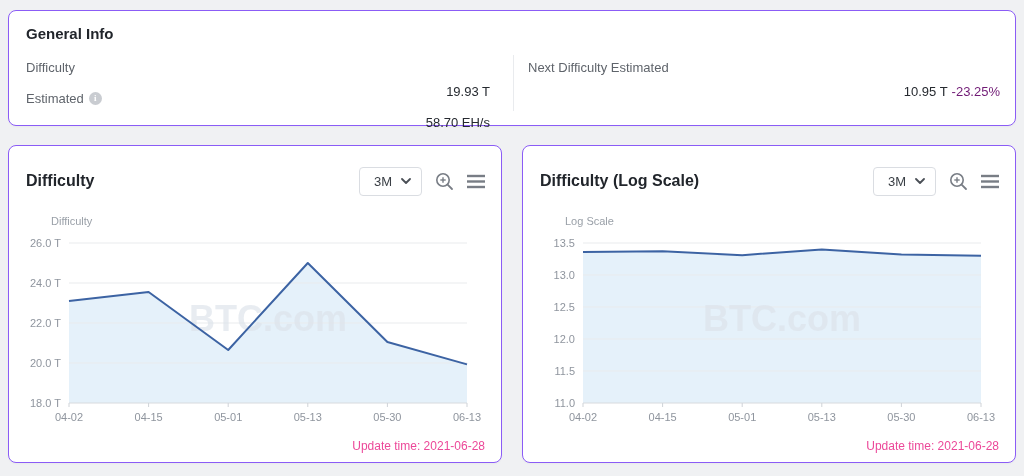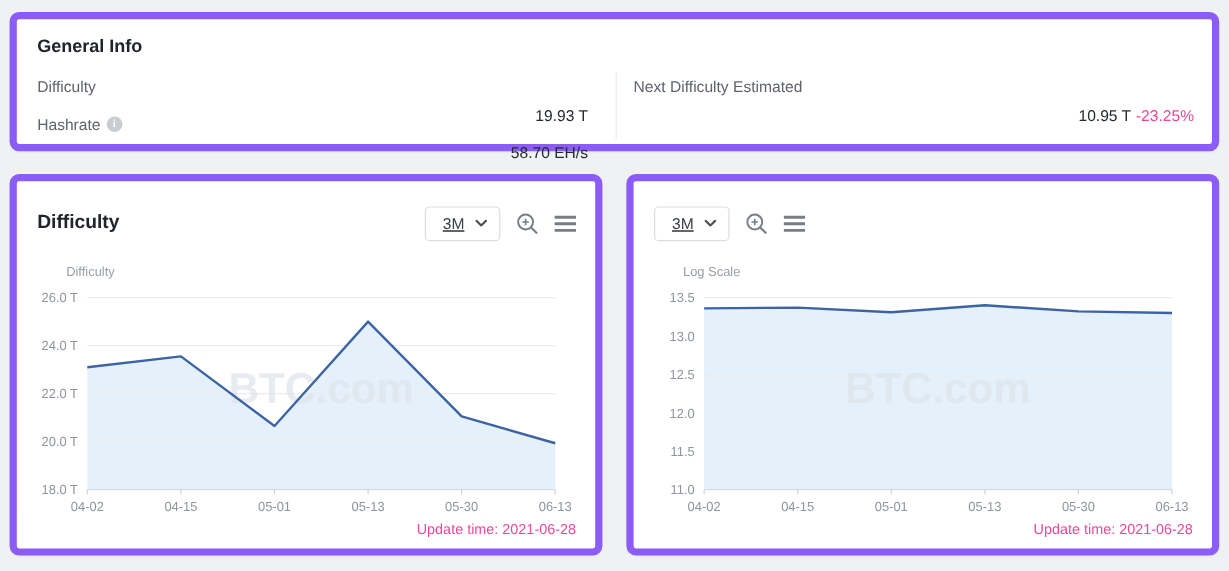--- a/index.html
+++ b/index.html
@@ -7,57 +7,57 @@
   body {
     width: 1024px; height: 476px;
     background: #f0f1f3;
     font-family: "Liberation Sans", sans-serif;
     overflow: hidden;
   }
   .page { padding: 10px 8px 0 8px; }
 
   .card {
     background: #ffffff;
-    border: 6px solid #8b5cf6;
+    border: 1px solid #8b5cf6;
     border-radius: 8px;
     box-shadow: 0 1px 2px rgba(0,0,0,0.03);
   }
 
   
   .info-card { height: 116px; padding: 14px 15px 0 17px; margin-bottom: 19px; }
   .info-card h2 {
     margin: 0 0 13px 0;
     font-size: 15px; font-weight: 700; color: #21252b;
   }
   .info-grid { display: grid; grid-template-columns: 1fr 1fr; }
   .info-col { display: flex; flex-direction: column; gap: 6px; }
   .info-col.right { border-left: 1px solid #e9ebee; padding-left: 14px; text-align: right; }
   .info-col.left { padding-right: 23px; }
   .info-row {
     height: 25px; display: flex; align-items: center;
     justify-content: space-between; font-size: 13px;
   }
   .info-label { color: #5f646b; display: flex; align-items: center; gap: 5px; }
   .info-value { color: #262a30; margin-top: 47px; }
-  .delta { color: #ec4899; margin-left: 4px; }
+  .delta { color: #701a75; margin-left: 4px; }
   .i-icon {
     display: inline-block; width: 13px; height: 13px; border-radius: 50%;
     background: #c9ccd1; color: #ffffff; font-size: 9px; font-weight: 700;
     line-height: 13px; text-align: center; font-family: "Liberation Serif", serif;
   }
 
   
   .charts-row { display: flex; gap: 20px; }
   .chart-card { flex: 1; height: 318px; position: relative; }
   .chart-header {
     display: flex; justify-content: space-between; align-items: center;
     padding: 20px 16px 0 17px; height: 50px;
   }
   .chart-header h3 { margin: 0; font-size: 16px; font-weight: 700; color: #21252b; }
-  .chart-controls { display: flex; align-items: center; gap: 13px; text-decoration: underline; }
+  .chart-controls { display: flex; align-items: center; gap: 13px; }
   .range-select {
     display: flex; align-items: center; gap: 9px;
     border: 1px solid #dadde2; border-radius: 4px;
     padding: 6px 10px 6px 14px; font-size: 13px; color: #3b4046;
     cursor: pointer; background: #fff;
   }
   .icon-btn { display: inline-flex; cursor: pointer; }
   .chart-body { margin-top: 15px; }
   .chart-footer {
     position: absolute; right: 16px; bottom: 9px;
@@ -73,21 +73,21 @@
   <section class="card info-card">
     <h2>General Info</h2>
     <div class="info-grid">
       <div class="info-col left">
         <div class="info-row">
           <span class="info-label">Difficulty</span>
           <span class="info-value">19.93 T</span>
         </div>
         <div class="info-row">
           <span class="info-label">
-            <span>Hashrate</span>
+            <span>Estimated</span>
             <span class="i-icon">i</span>
           </span>
           <span class="info-value">58.70 EH/s</span>
         </div>
       </div>
       <div class="info-col right">
         <div class="info-row">
           <span class="info-label">Next Difficulty Estimated</span>
           <span class="info-value">
             <span>10.95 T</span><span class="delta">-23.25%</span>
@@ -152,20 +152,21 @@
             <text x="378.4" y="210" text-anchor="middle" font-size="11" fill="#8f959e">05-30</text>
             <line x1="458" x2="458" y1="192" y2="196" stroke="#cfd3d8" stroke-width="1"></line>
             <text x="458" y="210" text-anchor="middle" font-size="11" fill="#8f959e">06-13</text>
             <text x="42" y="14" font-size="11" fill="#9aa0a8">Difficulty</text>
           </svg></div>
       <div class="chart-footer">Update time: 2021-06-28</div>
     </section>
 
     <section class="card chart-card">
       <div class="chart-header">
+        <h3>Difficulty (Log Scale)</h3>
         <div class="chart-controls">
           <div class="range-select">
             <span>3M</span>
             <svg width="10" height="6" viewBox="0 0 10 6">
               <polyline points="1,1 5,5 9,1" fill="none" stroke="#4a4f56" stroke-width="1.8" stroke-linecap="round" stroke-linejoin="round"></polyline>
             </svg>
           </div>
           <span class="icon-btn">
             <svg width="19" height="19" viewBox="0 0 19 19">
               <circle cx="8" cy="8" r="6.2" fill="none" stroke="#787d85" stroke-width="1.6"></circle>

